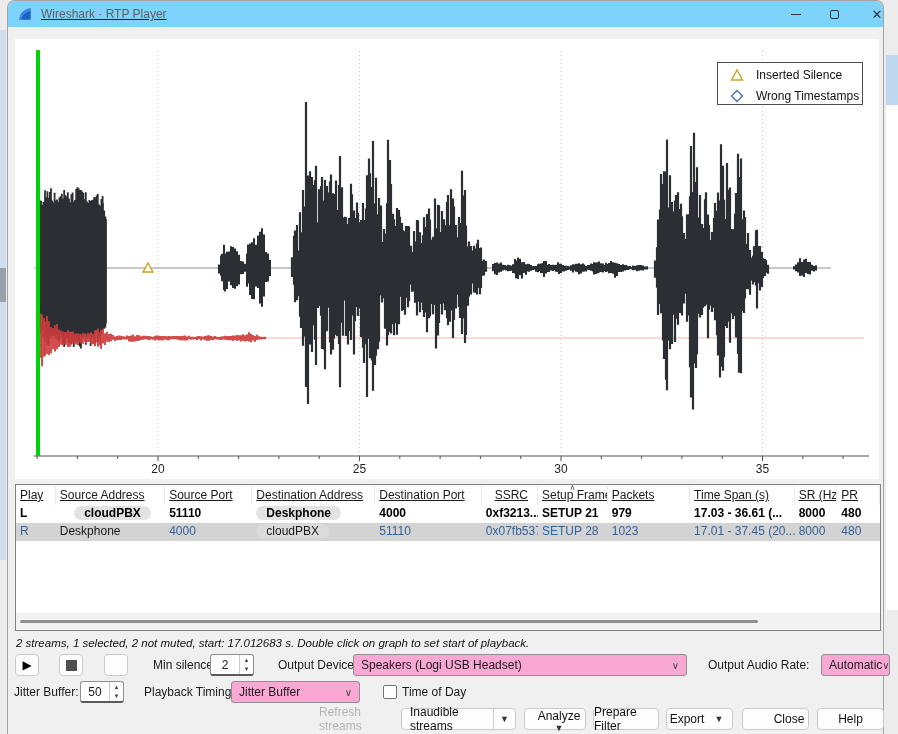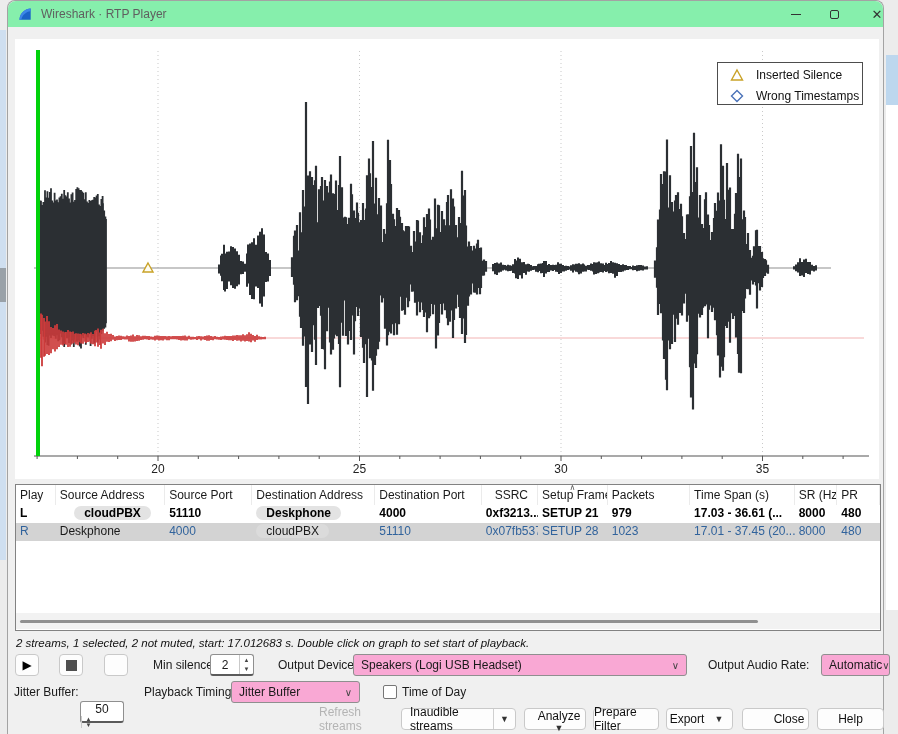--- a/index.html
+++ b/index.html
@@ -9,43 +9,43 @@
   
   .bg-strip { position:absolute; top:0; height:734px; background:#ececec; }
   .bg-strip .blue { position:absolute; background:#cfdff0; }
   .bg-strip .grey { position:absolute; background:#99a1a8; }
   .bg-strip .white { position:absolute; background:#ffffff; }
 
   
   .window { position:absolute; left:7px; top:0; width:877px; height:734px;
             background:#f0f0f0; border:1px solid #a3a3a3; border-bottom:none;
             border-radius:8px 8px 0 0; }
-  .titlebar { position:absolute; left:0; top:0; right:0; height:26px; background:#86efac;
-              border-radius:8px 8px 0 0; display:flex; align-items:center; }
+  .titlebar { position:absolute; left:0; top:0; right:0; height:26px; background:#7dd3fc;
+              border-radius:8px 8px 0 0; display:flex; align-items:center;text-decoration:underline; }
   .app-icon { width:15px; height:15px; margin-left:10px; }
   .title-text { margin-left:8px; color:#5f5f5f; font-size:12px; }
   .winbtn { position:absolute; top:0; width:34px; height:26px; display:flex; align-items:center; justify-content:center; color:#333; cursor:default; }
   .winbtn.min span { display:block; width:10px; height:0; border-top:1px solid #333; }
   .winbtn.max span { display:block; width:9px; height:9px; border:1px solid #333; border-radius:2px; }
   .winbtn.close { font-size:13px; }
 
   
   .plot { position:absolute; left:7px; top:38px; width:864px; height:440px; background:#ffffff; }
   .legend { position:absolute; left:702px; top:23px; width:146px; height:43px; background:#ffffff;
             border:1px solid #4d4d4d; }
   .legend-row { display:flex; align-items:center; height:19px; margin-top:2px; }
   .legend-sym { width:38px; display:flex; justify-content:center; }
   .legend-label { font-size:12px; color:#111; }
 
   
   .stream-table { position:absolute; left:7px; top:483px; width:866px; height:147px;
                   background:#ffffff; border:1px solid #828282; overflow:hidden; }
   .thead { position:relative; display:flex; height:20px; background:#ffffff; }
   .th { position:relative; padding:3px 0 0 4px; color:#1a1a1a; white-space:nowrap; overflow:hidden;
-        border-right:1px solid #ebebeb; font-size:12px; }
+        border-right:1px solid #ebebeb; font-size:12px;text-decoration:underline; }
   .sort-arrow { position:absolute; top:-2px; left:50%; transform:translateX(-50%); font-size:8px; color:#555; }
   .tr { display:flex; height:18px; }
   .td { padding:1px 0 0 4px; white-space:nowrap; overflow:hidden; font-size:12px; }
   .tr.selected { background:#d3d3d3; }
   .pill { display:inline-block; background:#e3e3e3; border-radius:8px; padding:0 10px; }
   .tr.selected .pill { background:#dbdbdb; }
   .hscroll { position:absolute; left:0; bottom:1px; width:100%; height:16px; background:#f2f2f2; }
   .hscroll .thumb { position:absolute; left:4px; top:7px; height:3px; width:738px; background:#909090; border-radius:2px; }
 
   
@@ -231,21 +231,21 @@
     <span>Speakers (Logi USB Headset)</span>
     <span class="chev">∨</span>
   </div>
   <div class="lbl" style="left:700px; top:653px;">Output Audio Rate:</div>
   <div class="combo" style="left:813px; top:653px; width:69px;">
     <span>Automatic</span>
     <span class="chev">∨</span>
   </div>
 
   <div class="lbl" style="left:6px; top:680px;">Jitter Buffer:</div>
-  <div class="spin" style="left:72px; top:700px;flex-direction:column;">
+  <div class="spin" style="left:72px; top:680px;">
     <span class="val">50</span>
     <span class="arrows">
         <span>▲</span>
         <span>▼</span>
       </span>
   </div>
   <div class="lbl" style="left:136px; top:680px;">Playback Timing:</div>
   <div class="combo" style="left:223px; top:680px; width:129px;">
     <span>Jitter Buffer</span>
     <span class="chev">∨</span>

